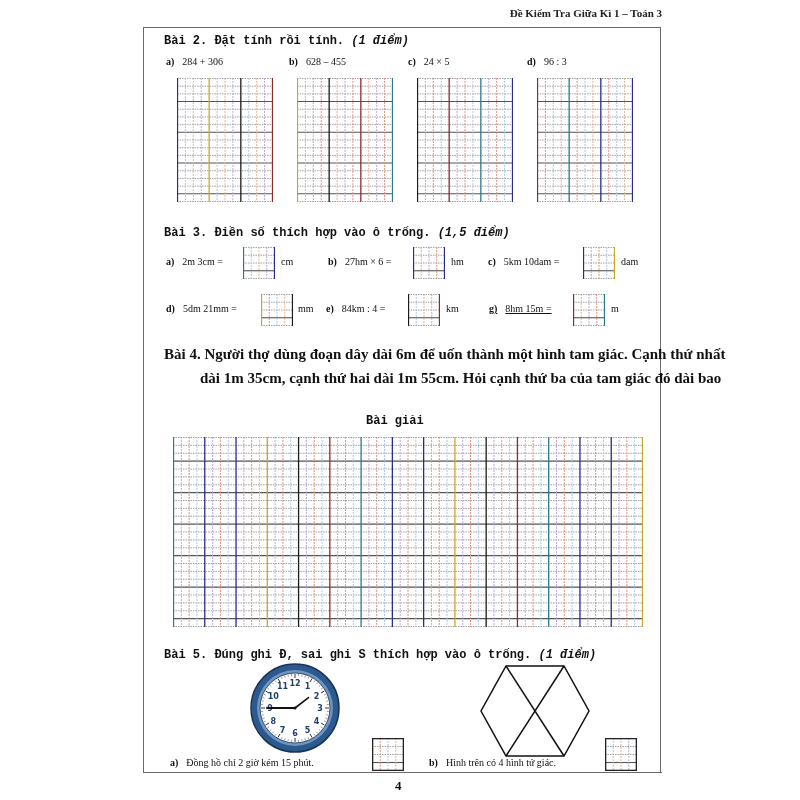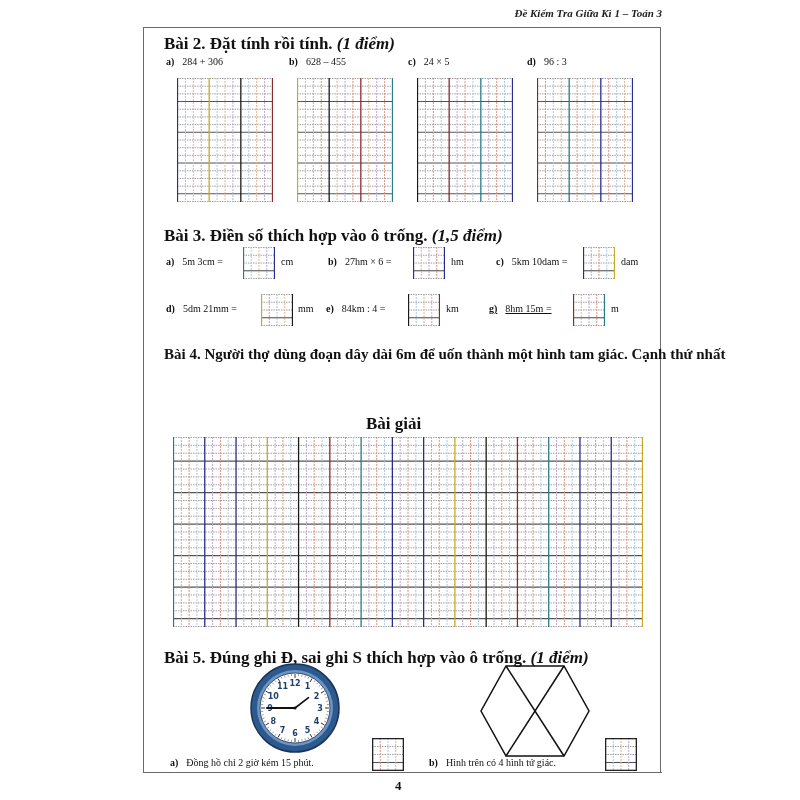--- a/index.html
+++ b/index.html
@@ -2,28 +2,28 @@
 <html><head>
 <meta charset="utf-8">
 <style>
   html, body { margin: 0; padding: 0; }
   body {
     width: 800px; height: 800px; background: #ffffff; position: relative; overflow: hidden;
     font-family: "Liberation Serif", "DejaVu Serif", serif; color: #111;
   }
   .abs { position: absolute; }
   .header-title {
-    right: 138px; top: 7px; font-size: 11px; font-style: italic; font-weight: bold; color: #222;
+    right: 138px; top: 7px; font-size: 11px; font-weight: bold; color: #222;
   }
   .page-frame {
     left: 143px; top: 27px; width: 518px; height: 745px;
     border: 1.5px solid #6a6a6a; border-bottom: none; box-sizing: border-box;
   }
   .page-bottom-rule { left: 143px; top: 772px; width: 519px; height: 0; border-top: 1.5px solid #6a6a6a; }
-  .h { font-weight: bold; font-size: 17px; white-space: nowrap; }
+  .h { font-weight: bold; font-size: 12px; white-space: nowrap; font-family: Liberation Mono, monospace; }
   .pts { font-style: italic; font-weight: bold; }
   .item { font-size: 10px; white-space: nowrap; }
   .lbl { font-weight: bold; margin-right: 8px; }
   .grid { position: absolute; }
   .page-number { left: 395px; top: 778px; font-size: 13px; font-weight: bold; }
   .bai4-text { font-weight: bold; font-size: 15px; line-height: 23.5px; }
   .indent { padding-left: 36px; }
 </style>
 </head>
 <body>
@@ -177,21 +177,21 @@
     <line x1="87.58333333333334" y1="0" x2="87.58333333333334" y2="124" stroke="#e0b08a" stroke-width="0.9" stroke-dasharray="2,1"></line>
     <line x1="95.5" y1="0" x2="95.5" y2="124" stroke="#2b2b8a" stroke-width="1.3"></line>
   </svg>
 
 <div class="abs h" style="left:164px; top:226px;">
   <span>Bài 3. Điền số thích hợp vào ô trống.</span>
   <span class="pts">(1,5 điểm)</span>
 </div>
 
 <div class="abs item" style="left:166px; top:256px;">
-  <span class="lbl">a)</span><span>5m 3cm =</span>
+  <span class="lbl">a)</span><span>2m 3cm =</span>
 </div>
 <svg class="grid" style="left:243px; top:247px;" width="32" height="32">
     <line x1="0" y1="0.5" x2="32" y2="0.5" stroke="#8a8a8a" stroke-width="0.8" stroke-dasharray="1.5,1"></line>
     <line x1="0" y1="8.25" x2="32" y2="8.25" stroke="#8a8a8a" stroke-width="0.8" stroke-dasharray="1.5,1"></line>
     <line x1="0" y1="16" x2="32" y2="16" stroke="#8a8a8a" stroke-width="0.8" stroke-dasharray="1.5,1"></line>
     <line x1="0" y1="23.75" x2="32" y2="23.75" stroke="#555" stroke-width="1.1"></line>
     <line x1="0" y1="31.5" x2="32" y2="31.5" stroke="#8a8a8a" stroke-width="0.8" stroke-dasharray="1.5,1"></line>
     <line x1="0.5" y1="0" x2="0.5" y2="32" stroke="#2a7a8a" stroke-width="1.3"></line>
     <line x1="8.25" y1="0" x2="8.25" y2="32" stroke="#a6c4e0" stroke-width="0.9" stroke-dasharray="2,1"></line>
     <line x1="16" y1="0" x2="16" y2="32" stroke="#e0b08a" stroke-width="0.9" stroke-dasharray="2,1"></line>
@@ -210,21 +210,21 @@
     <line x1="0" y1="23.75" x2="32" y2="23.75" stroke="#555" stroke-width="1.1"></line>
     <line x1="0" y1="31.5" x2="32" y2="31.5" stroke="#8a8a8a" stroke-width="0.8" stroke-dasharray="1.5,1"></line>
     <line x1="0.5" y1="0" x2="0.5" y2="32" stroke="#2b2b8a" stroke-width="1.3"></line>
     <line x1="8.25" y1="0" x2="8.25" y2="32" stroke="#e0b08a" stroke-width="0.9" stroke-dasharray="2,1"></line>
     <line x1="16" y1="0" x2="16" y2="32" stroke="#b7a0d0" stroke-width="0.9" stroke-dasharray="2,1"></line>
     <line x1="23.75" y1="0" x2="23.75" y2="32" stroke="#d88a7a" stroke-width="0.9" stroke-dasharray="2,1"></line>
     <line x1="31.5" y1="0" x2="31.5" y2="32" stroke="#2b2b8a" stroke-width="1.3"></line>
   </svg>
 <div class="abs item" style="left:451px; top:256px;">hm</div>
 
-<div class="abs item" style="left:488px; top:256px;margin-left:8px;">
+<div class="abs item" style="left:488px; top:256px;">
   <span class="lbl">c)</span><span>5km 10dam =</span>
 </div>
 <svg class="grid" style="left:583px; top:247px;" width="32" height="32">
     <line x1="0" y1="0.5" x2="32" y2="0.5" stroke="#8a8a8a" stroke-width="0.8" stroke-dasharray="1.5,1"></line>
     <line x1="0" y1="8.25" x2="32" y2="8.25" stroke="#8a8a8a" stroke-width="0.8" stroke-dasharray="1.5,1"></line>
     <line x1="0" y1="16" x2="32" y2="16" stroke="#8a8a8a" stroke-width="0.8" stroke-dasharray="1.5,1"></line>
     <line x1="0" y1="23.75" x2="32" y2="23.75" stroke="#555" stroke-width="1.1"></line>
     <line x1="0" y1="31.5" x2="32" y2="31.5" stroke="#8a8a8a" stroke-width="0.8" stroke-dasharray="1.5,1"></line>
     <line x1="0.5" y1="0" x2="0.5" y2="32" stroke="#2b2b8a" stroke-width="1.3"></line>
     <line x1="8.25" y1="0" x2="8.25" y2="32" stroke="#b7a0d0" stroke-width="0.9" stroke-dasharray="2,1"></line>
@@ -280,20 +280,21 @@
     <line x1="0.5" y1="0" x2="0.5" y2="32" stroke="#8a2a2a" stroke-width="1.3"></line>
     <line x1="8.25" y1="0" x2="8.25" y2="32" stroke="#e0b08a" stroke-width="0.9" stroke-dasharray="2,1"></line>
     <line x1="16" y1="0" x2="16" y2="32" stroke="#b7a0d0" stroke-width="0.9" stroke-dasharray="2,1"></line>
     <line x1="23.75" y1="0" x2="23.75" y2="32" stroke="#d88a7a" stroke-width="0.9" stroke-dasharray="2,1"></line>
     <line x1="31.5" y1="0" x2="31.5" y2="32" stroke="#2a7a8a" stroke-width="1.3"></line>
   </svg>
 <div class="abs item" style="left:611px; top:303px;">m</div>
 
 <div class="abs bai4-text" style="left:164px; top:343px; width:495px;">
   <div style="white-space:nowrap;"><span>Bài 4.</span> <span>Người thợ dùng đoạn dây dài 6m để uốn thành một hình tam giác. Cạnh thứ nhất</span></div>
+  <div class="indent" style="white-space:nowrap;">dài 1m 35cm, cạnh thứ hai dài 1m 55cm. Hỏi cạnh thứ ba của tam giác đó dài bao</div>
 </div>
 <div class="abs h" style="left:366px; top:414px;">Bài giải</div>
 <svg class="grid" style="left:173px; top:437px;" width="470" height="190">
     <line x1="0" y1="0.5" x2="470" y2="0.5" stroke="#8a8a8a" stroke-width="0.8" stroke-dasharray="1.5,1"></line>
     <line x1="0" y1="8.375" x2="470" y2="8.375" stroke="#8a8a8a" stroke-width="0.8" stroke-dasharray="1.5,1"></line>
     <line x1="0" y1="16.25" x2="470" y2="16.25" stroke="#8a8a8a" stroke-width="0.8" stroke-dasharray="1.5,1"></line>
     <line x1="0" y1="24.125" x2="470" y2="24.125" stroke="#555" stroke-width="1.1"></line>
     <line x1="0" y1="32" x2="470" y2="32" stroke="#8a8a8a" stroke-width="0.8" stroke-dasharray="1.5,1"></line>
     <line x1="0" y1="39.875" x2="470" y2="39.875" stroke="#8a8a8a" stroke-width="0.8" stroke-dasharray="1.5,1"></line>
     <line x1="0" y1="47.75" x2="470" y2="47.75" stroke="#8a8a8a" stroke-width="0.8" stroke-dasharray="1.5,1"></line>

